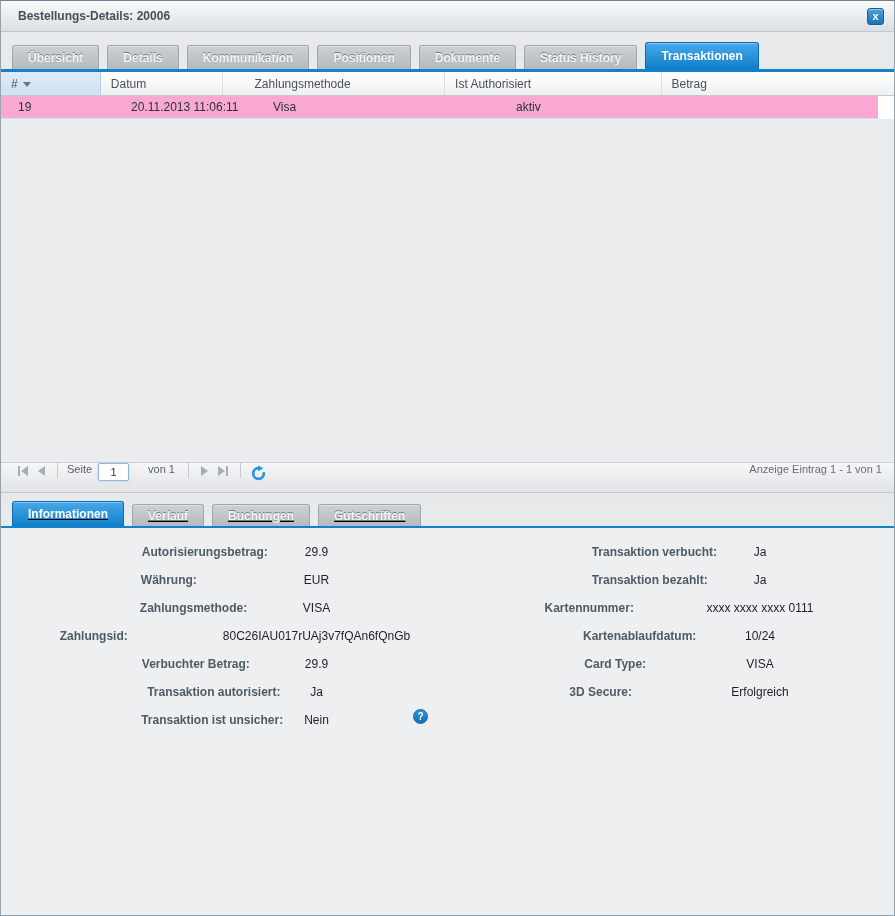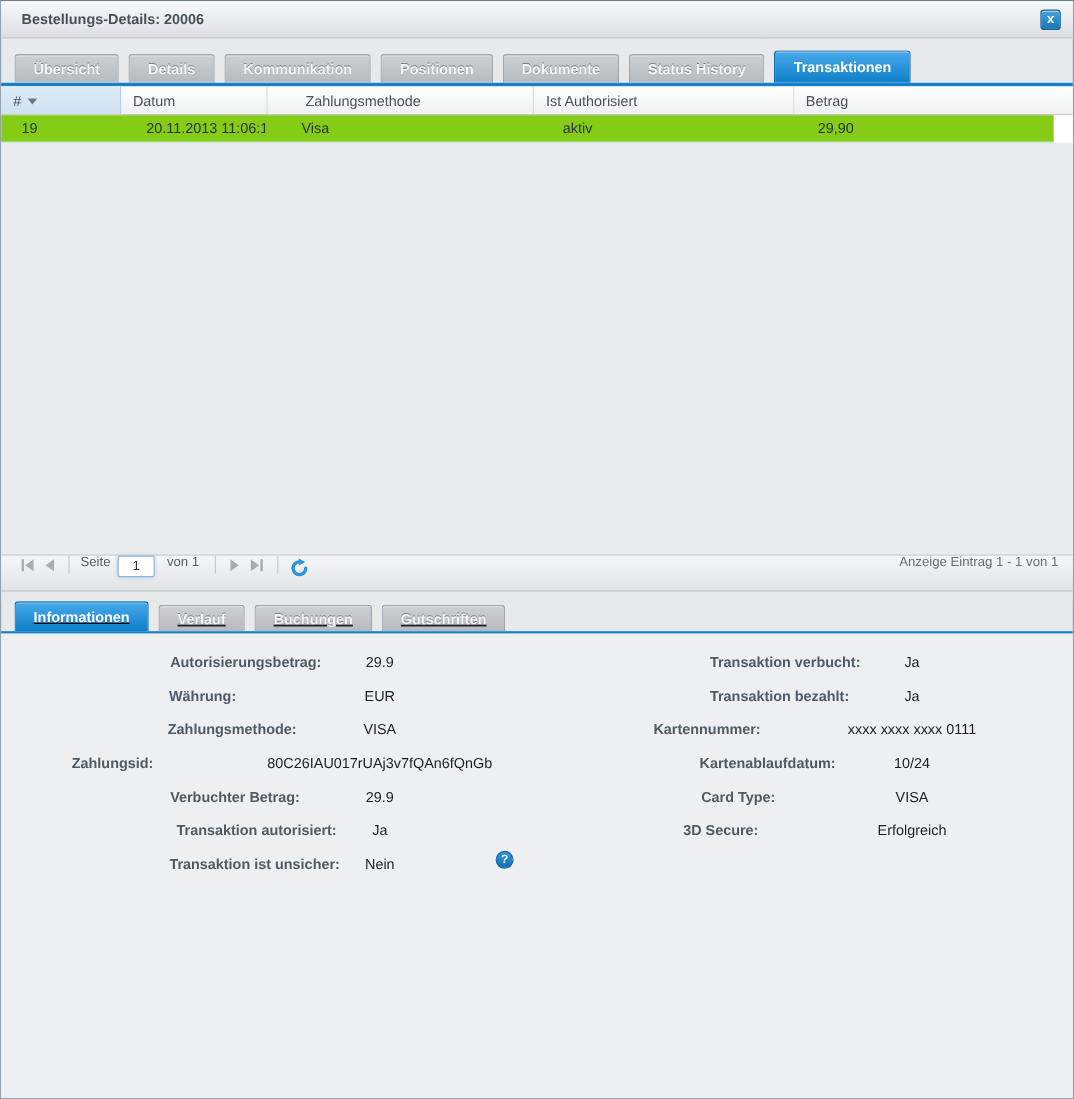--- a/index.html
+++ b/index.html
@@ -74,21 +74,21 @@
     border-right:1px solid #b8cfe3;
   }
   .sort-arrow {
     width:0; height:0; border-left:4px solid transparent; border-right:4px solid transparent;
     border-top:5px solid #68767f; margin-top:2px;
   }
   .c0{width:100px;} .c1{width:122px;} .c2{width:223px;padding-left:32px;} .c3{width:217px;} .c4{width:233px; border-right:none;}
 
   .grid-rowstrip { position:absolute; left:0; right:0; top:95px; height:23px; background:#fff; }
   .grid-row {
-    width:877px; height:23px; display:flex; background:#84cc16;
+    width:877px; height:23px; display:flex; background:#f9a8d4;
     border-bottom:1px solid #d2e3f0; font-size:12px; color:#2c3238; cursor:pointer;gap:20px;
   }
   .cell { padding:4px 10px 0; white-space:nowrap; overflow:hidden; }
   .cell.first { padding-left:17px; }
 
   .grid-empty { position:absolute; left:0; right:0; top:118px; height:343px; background:#ebeced; }
 
   
   .paging {
     position:absolute; left:0; right:0; top:461px; height:31px;
@@ -180,38 +180,37 @@
         <span>Betrag</span>
       </div>
   </div>
 
   <div class="grid-rowstrip">
     <div class="grid-row">
       <div class="cell first c0">19</div>
       <div class="cell c1">20.11.2013 11:06:11</div>
       <div class="cell c2">Visa</div>
       <div class="cell c3">aktiv</div>
-      <div class="cell c4">29,90</div>
     </div>
   </div>
 
   <div class="grid-empty"></div>
 
   <div class="paging">
     <div class="pgbtn">
         <span class="pbar"></span>
         <span class="tri-l"></span>
       </div>
     <div class="pgbtn">
         <span class="tri-l"></span>
       </div>
     <span class="psep"></span>
     <span class="plabel">Seite</span>
     <input class="page-input" value="1" style="">
-    <span class="plabel" style="margin-left:10px;">von 1</span>
+    <span class="plabel" style="margin-left:19px;">von 1</span>
     <span class="psep"></span>
     <div class="pgbtn">
         <span class="tri-r"></span>
       </div>
     <div class="pgbtn">
         <span class="tri-r"></span>
         <span class="pbar"></span>
       </div>
     <span class="psep"></span>
     <div class="refresh-btn">

